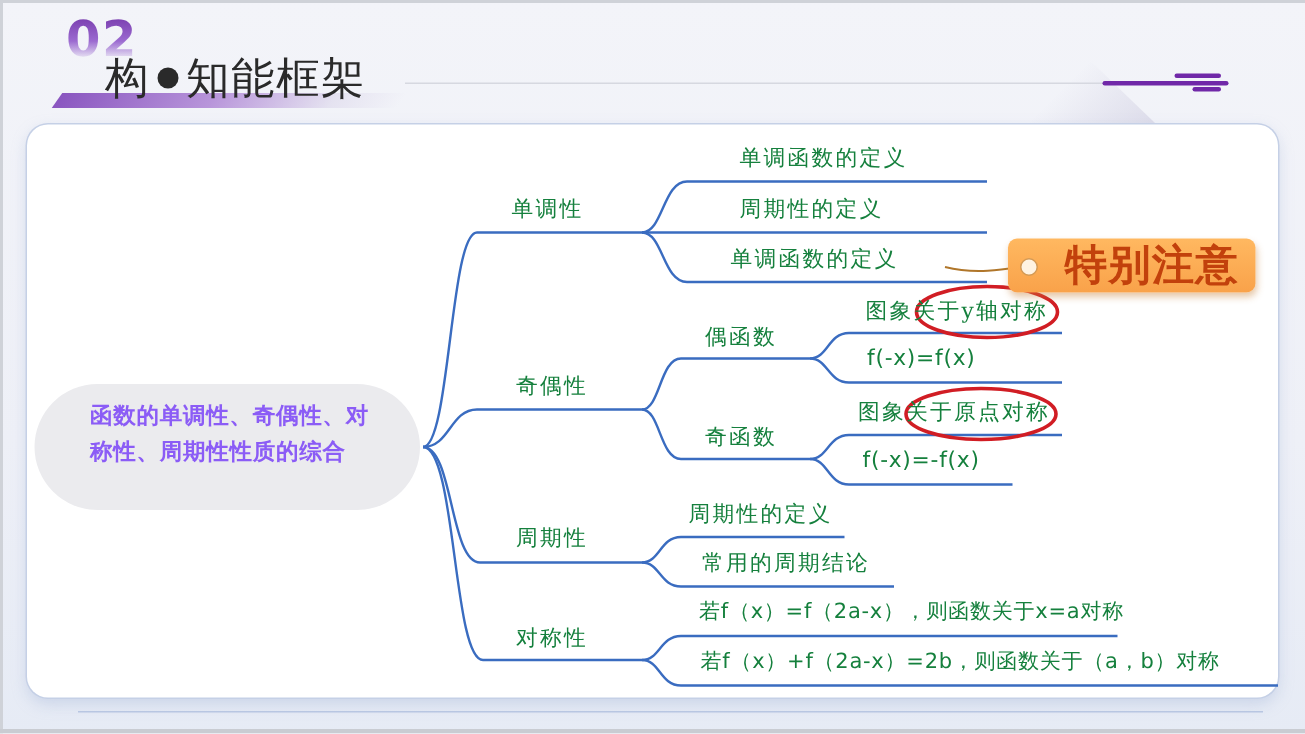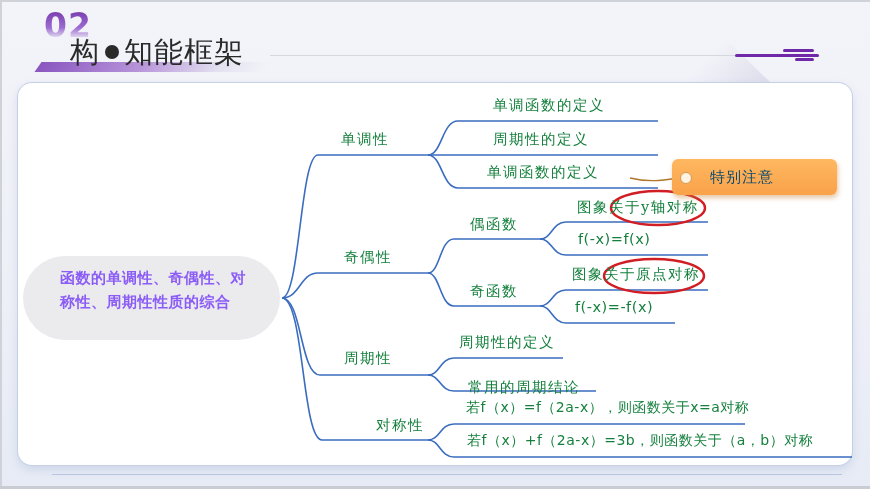--- a/index.html
+++ b/index.html
@@ -59,21 +59,21 @@
   .lbl.sans { font-family:"DejaVu Sans","Liberation Sans",sans-serif; letter-spacing:0.5px; }
 
   .tag {
     position:absolute; left:672px; top:159px; width:165px; height:36px;
     background: linear-gradient(180deg,#ffb860 0%,#f9a24a 100%);
     border-radius:6px; box-shadow: 1px 3px 5px rgba(200,130,60,0.45);
   }
   .tag-hole { position:absolute; left:680px; top:172px; width:10px; height:10px; border-radius:50%; background:#fff3e2; border:1px solid #d49a55; }
   .tag-text {
     position:absolute; left:710px; top:163px; font-family:"DejaVu Sans","Liberation Sans",sans-serif;
-    font-size:15px; font-weight:normal; color:#0c4a6e; letter-spacing:1px; line-height:28px;
+    font-size:28px; font-weight:bold; color:#c2410c; letter-spacing:1px; line-height:28px;
   }
 </style>
 </head>
 <body>
 
 <div class="frame-top"></div>
 <div class="frame-left"></div>
 
 <div class="hdr-shadow"></div>
 <div class="hdr-rule"></div>
@@ -122,37 +122,37 @@
 
   <path d="M630 178 C650 183 668 180 684 177" fill="none" stroke="#b0762a" stroke-width="1.3"></path>
 
   <ellipse cx="658" cy="208" rx="47" ry="17" fill="none" stroke="#d11d24" stroke-width="2.4"></ellipse>
   <ellipse cx="654" cy="276" rx="50" ry="17" fill="none" stroke="#d11d24" stroke-width="2.4"></ellipse>
 </svg>
 
 <div class="lbl" style="left:341px;top:130px;">单调性</div>
 <div class="lbl" style="left:344px;top:248px;">奇偶性</div>
 <div class="lbl" style="left:344px;top:349px;">周期性</div>
-<div class="lbl" style="left:344px;top:416px;margin-left:32px;">对称性</div>
+<div class="lbl" style="left:344px;top:416px;">对称性</div>
 
 <div class="lbl" style="left:493px;top:96px;">单调函数的定义</div>
 <div class="lbl" style="left:493px;top:130px;">周期性的定义</div>
 <div class="lbl" style="left:487px;top:163px;">单调函数的定义</div>
 
 <div class="lbl" style="left:470px;top:215px;">偶函数</div>
 <div class="lbl" style="left:470px;top:282px;">奇函数</div>
 
 <div class="lbl" style="left:577px;top:198px;">图象关于y轴对称</div>
 <div class="lbl sans" style="left:578px;top:231px;">f(-x)=f(x)</div>
 <div class="lbl" style="left:572px;top:265px;">图象关于原点对称</div>
 <div class="lbl sans" style="left:575px;top:299px;">f(-x)=-f(x)</div>
 
 <div class="lbl" style="left:459px;top:333px;">周期性的定义</div>
-<div class="lbl" style="left:468px;top:378px;">常用的周期结论</div>
+<div class="lbl" style="left:468px;top:366px;">常用的周期结论</div>
 
 <div class="lbl sans" style="left:466px;top:399px;font-size:14px;">若f（x）=f（2a-x），则函数关于x=a对称</div>
-<div class="lbl sans" style="left:467px;top:432px;font-size:14px;">若f（x）+f（2a-x）=3b，则函数关于（a，b）对称</div>
+<div class="lbl sans" style="left:467px;top:432px;font-size:14px;">若f（x）+f（2a-x）=2b，则函数关于（a，b）对称</div>
 
 <div class="tag"></div>
 <div class="tag-hole"></div>
 <div class="tag-text">特别注意</div>
 
 <div class="frame-bottom"></div>
 
 </body></html>

